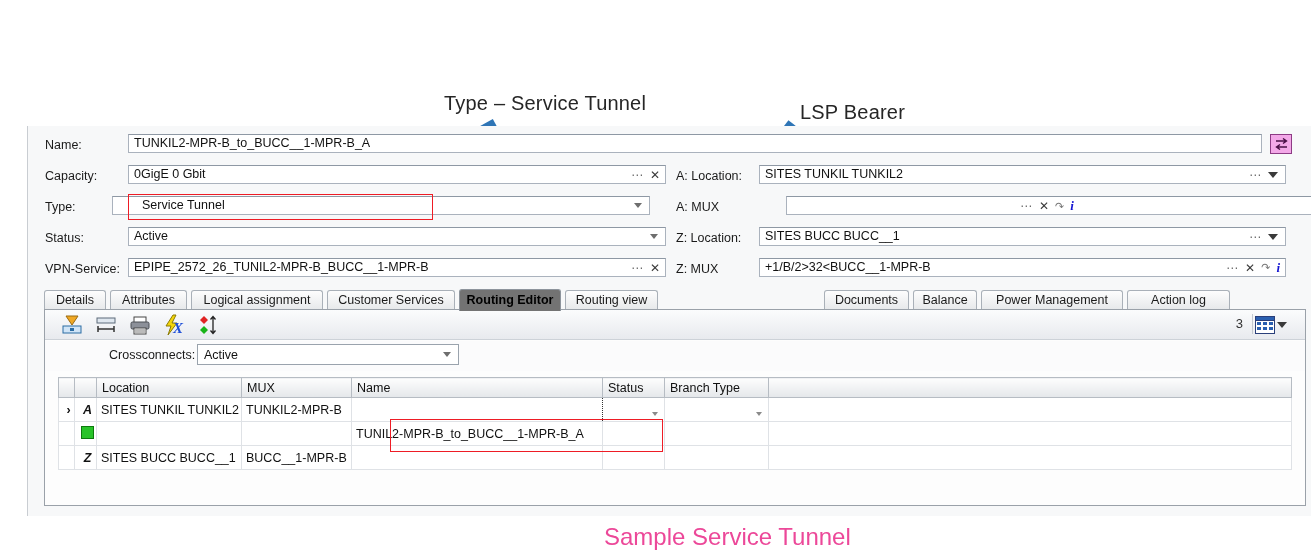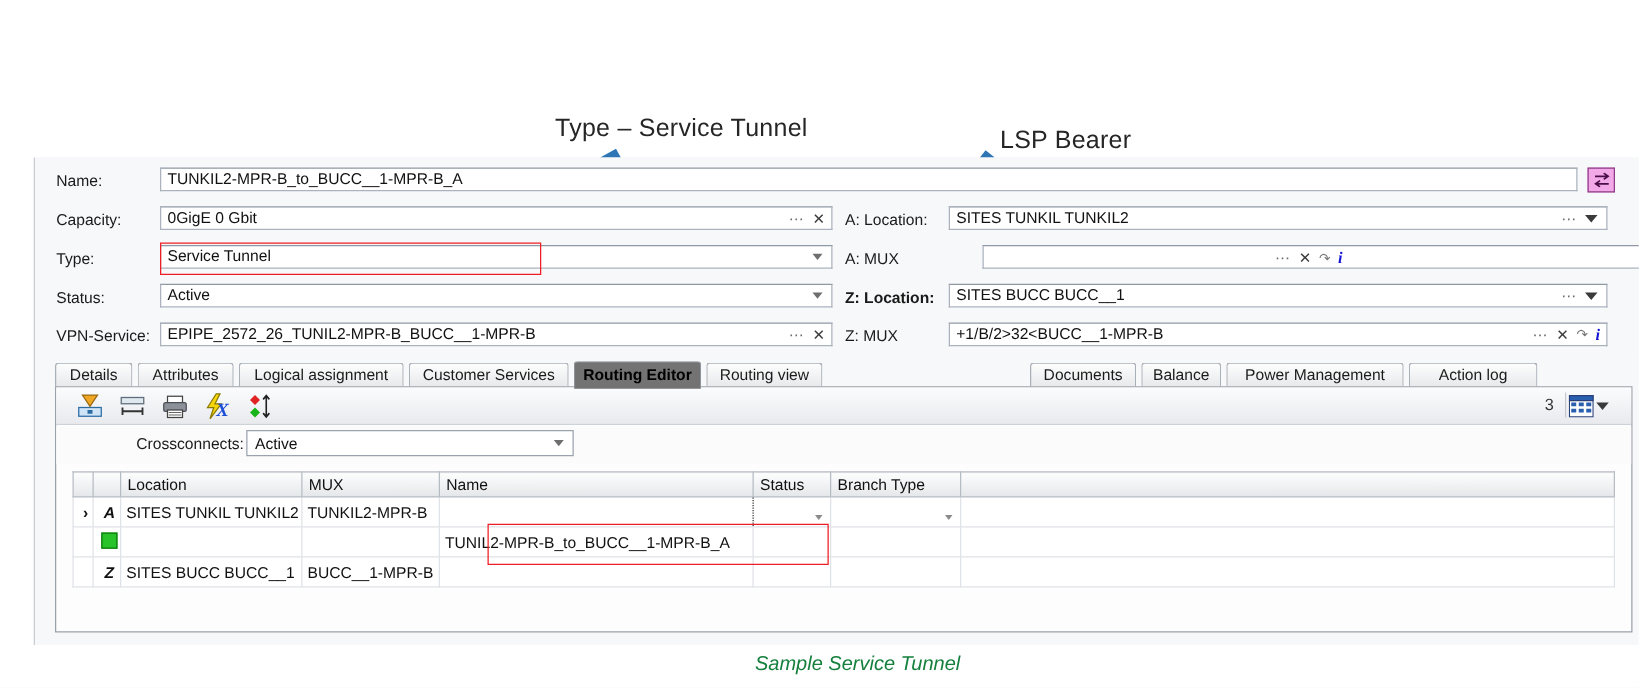--- a/index.html
+++ b/index.html
@@ -10,21 +10,21 @@
   }
   #root{position:relative;width:1311px;height:550px;}
 
   
   .callout{
     position:absolute;color:#262626;font-size:20px;
     font-family:"Liberation Sans","DejaVu Sans",sans-serif;
     white-space:nowrap;letter-spacing:.2px;
   }
   .caption{
-    position:absolute;color:#15803d;font-size:16px;font-style:italic;
+    position:absolute;color:#ec4899;font-size:24px;
     font-family:"Liberation Sans","DejaVu Sans",sans-serif;white-space:nowrap;
   }
   .arrow-svg{position:absolute;pointer-events:none;}
 
   
   .app{
     position:absolute;left:27px;top:126px;width:1284px;height:390px;
     background:#f7f8f9;border-left:1px solid #c9cdd2;
     box-sizing:border-box;
   }
@@ -166,21 +166,21 @@
       </div>
 
       <div class="fld" style="left:100px;top:39px;width:538px;">
         <span class="txt">0GigE 0 Gbit</span>
         <span class="adorn">
           <span class="dots">⋯</span>
           <span class="xx">✕</span>
         </span>
       </div>
 
-      <div class="fld" style="left:100px;top:70px;width:538px;">
+      <div class="fld" style="left:84px;top:70px;width:538px;padding-left:24px;">
         <span class="txt">Service Tunnel</span>
         <span class="adorn">
           <span class="caret"></span>
         </span>
       </div>
       <div class="redbox" style="left:100px;top:68px;width:305px;height:26px;"></div>
 
       <div class="fld" style="left:100px;top:101px;width:538px;">
         <span class="txt">Active</span>
         <span class="adorn">
@@ -191,21 +191,21 @@
       <div class="fld" style="left:100px;top:132px;width:538px;">
         <span class="txt">EPIPE_2572_26_TUNIL2-MPR-B_BUCC__1-MPR-B</span>
         <span class="adorn">
           <span class="dots">⋯</span>
           <span class="xx">✕</span>
         </span>
       </div>
 
       <div class="flabel" style="left:648px;top:43px;">A: Location:</div>
       <div class="flabel" style="left:648px;top:74px;">A: MUX</div>
-      <div class="flabel" style="left:648px;top:105px;font-weight:bold;">Z: Location:</div>
+      <div class="flabel" style="left:648px;top:105px;">Z: Location:</div>
       <div class="flabel" style="left:648px;top:136px;">Z: MUX</div>
 
       <div class="fld" style="left:731px;top:39px;width:527px;">
         <span class="txt">SITES TUNKIL TUNKIL2</span>
         <span class="adorn">
           <span class="dots">⋯</span>
           <span class="caret big"></span>
         </span>
       </div>
 

